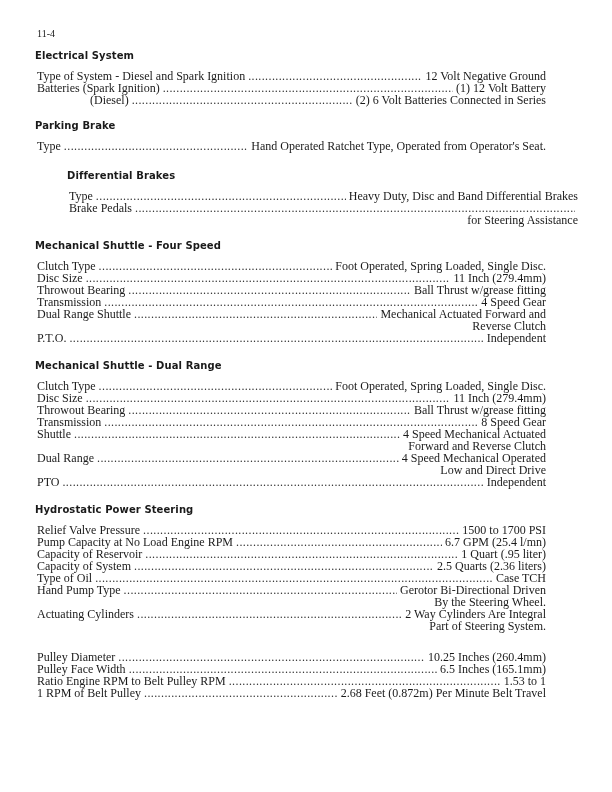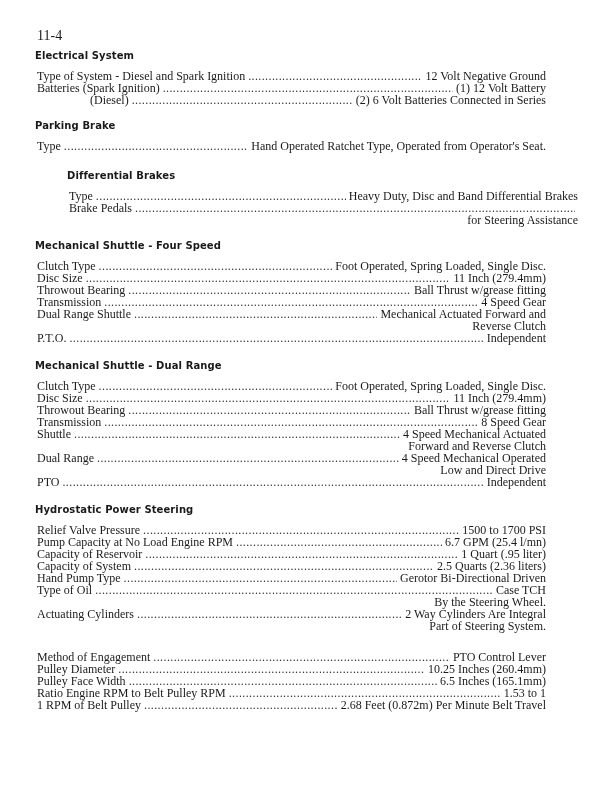--- a/index.html
+++ b/index.html
@@ -1,18 +1,18 @@
 <!DOCTYPE html>
 <html><head>
 <meta charset="utf-8">
 <style>
   html, body { margin: 0; padding: 0; background: #ffffff; }
   body { width: 612px; height: 792px; position: relative; overflow: hidden; color: #1a1a1a; }
   .page { position: absolute; left: 37px; top: 0; width: 509px; }
-  .page-num { position: absolute; left: 0; top: 28px; font-family: "Liberation Serif", serif; font-size: 14px; }
+  .page-num { position: absolute; left: 0; top: 28px; font-family: "Liberation Serif", serif; font-size: 10px; }
   .section { position: absolute; left: 0; width: 509px; }
   .heading { font-family: "DejaVu Sans", sans-serif; font-weight: bold; font-size: 10px; margin: 0 0 9px -2px; letter-spacing: 0.1px; }
   .row { display: flex; align-items: baseline; font-family: "Liberation Serif", serif; font-size: 12px; line-height: 12px; height: 12px; white-space: nowrap; }
   .label { flex: none; }
   .label.indent { padding-left: 53px; }
   .leader { flex: 1 1 auto; overflow: hidden; margin: 0 3px; letter-spacing: 0.4px; color: #333; }
   .leader::before { content: "...................................................................................................................................................................................................................................................."; }
   .value { flex: none; text-align: right; }
   .cont { font-family: "Liberation Serif", serif; font-size: 12px; line-height: 12px; height: 12px; text-align: right; white-space: nowrap; }
 </style>
@@ -151,43 +151,38 @@
           <span class="label">Capacity of Reservoir</span>
           <span class="leader"></span>
           <span class="value">1 Quart (.95 liter)</span>
         </div>
         <div class="row">
           <span class="label">Capacity of System</span>
           <span class="leader"></span>
           <span class="value">2.5 Quarts (2.36 liters)</span>
         </div>
         <div class="row">
+          <span class="label">Type of Oil</span>
+          <span class="leader"></span>
+          <span class="value">Case TCH</span>
+        </div>
+        <div class="row">
           <span class="label">Hand Pump Type</span>
           <span class="leader"></span>
           <span class="value">Gerotor Bi-Directional Driven</span>
         </div>
-        <div class="row">
-          <span class="label">Type of Oil</span>
-          <span class="leader"></span>
-          <span class="value">Case TCH</span>
-        </div>
         <div class="cont">By the Steering Wheel.</div>
         <div class="row">
           <span class="label">Actuating Cylinders</span>
           <span class="leader"></span>
           <span class="value">2 Way Cylinders Are Integral</span>
         </div>
         <div class="cont">Part of Steering System.</div>
       </div>
       <div class="section" style="top: 651px;">
-        <div class="row">
-          <span class="label">Method of Engagement</span>
-          <span class="leader"></span>
-          <span class="value">PTO Control Lever</span>
-        </div>
         <div class="row">
           <span class="label">Pulley Diameter</span>
           <span class="leader"></span>
           <span class="value">10.25 Inches (260.4mm)</span>
         </div>
         <div class="row">
           <span class="label">Pulley Face Width</span>
           <span class="leader"></span>
           <span class="value">6.5 Inches (165.1mm)</span>
         </div>

